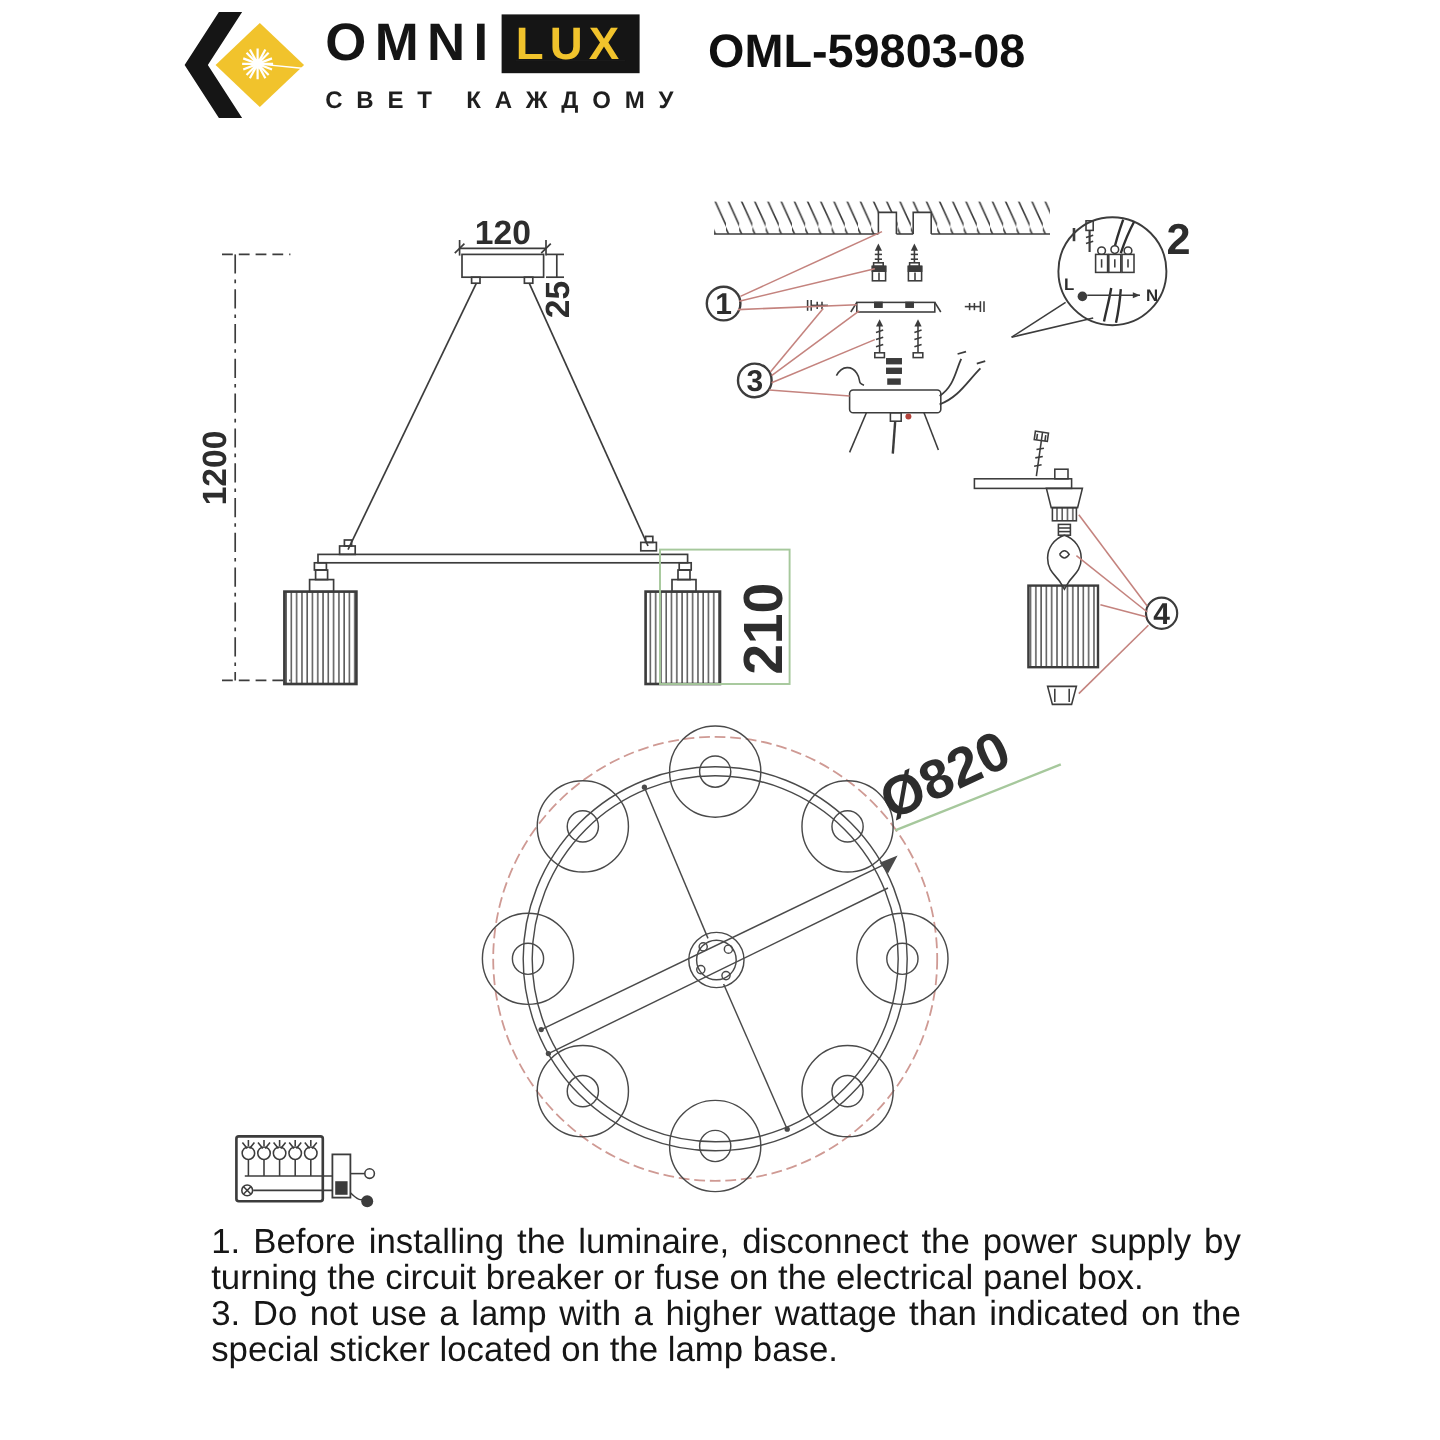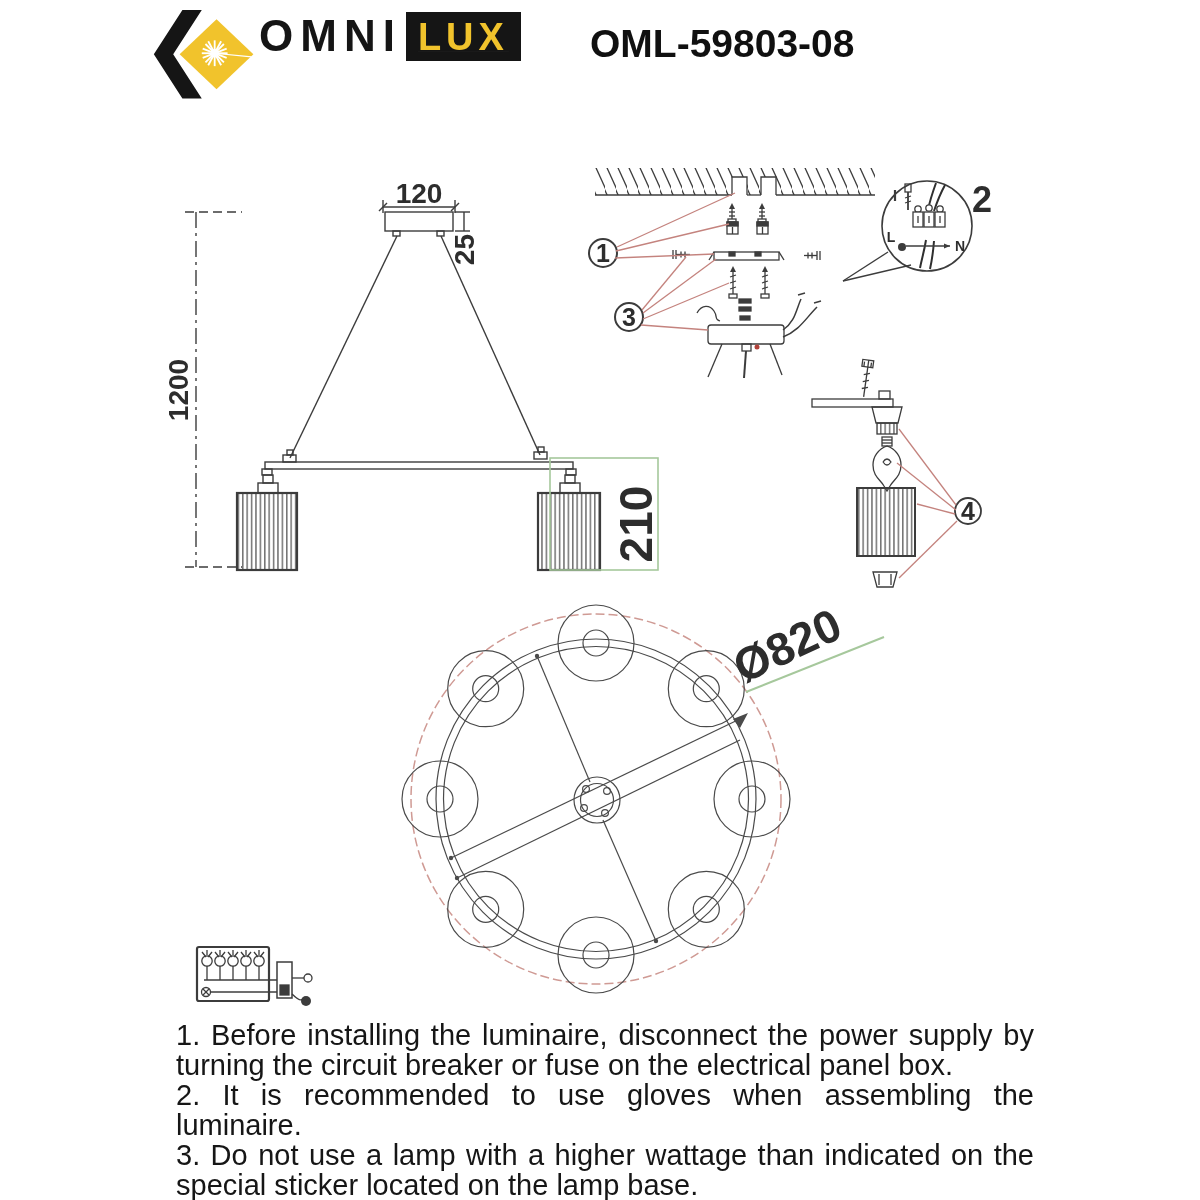--- a/index.html
+++ b/index.html
@@ -1,21 +1,21 @@
 <!DOCTYPE html>
 <html><head>
 <meta charset="utf-8">
 <style>
   html,body{margin:0;padding:0;background:#ffffff;}
   .page{position:relative;width:1200px;height:1200px;background:#fff;overflow:hidden;
         font-family:"Liberation Sans",sans-serif;color:#1a1a1a;}
   
   .brand{position:absolute;left:152px;top:8px;display:flex;align-items:flex-start;}
   .logo-mark{width:106px;height:96px;flex:0 0 auto;}
-  .logo-text{margin-left:1px;}
+  .logo-text{margin-left:13px;}
   .logo-row{display:flex;align-items:center;height:56px;}
   .omni{font-size:44px;font-weight:bold;letter-spacing:7px;color:#151515;line-height:1;}
   .lux-box{background:#151515;margin-left:4px;padding:6px 12px 5px 12px;text-decoration:underline;}
   .lux{font-size:38px;font-weight:bold;letter-spacing:5px;color:#F1C32C;line-height:1;}
   .tagline{font-size:20px;letter-spacing:11.5px;color:#1f1f1f;margin-top:9px;font-weight:600;}
   .model{position:absolute;left:590px;top:22px;font-size:39px;font-weight:bold;color:#101010;}
   
   .drawings{position:absolute;left:0;top:0;width:1200px;height:1200px;}
   .drawings text{font-family:"Liberation Sans",sans-serif;fill:#2d2d2d;}
   .dim{font-size:28px;font-weight:bold;}
@@ -50,20 +50,21 @@
       </g>
       <circle cx="68" cy="47" r="4.5" fill="#ffffff"></circle>
     </svg>
     <div class="logo-text">
       <div class="logo-row">
         <span class="omni">OMNI</span>
         <span class="lux-box">
           <span class="lux">LUX</span>
         </span>
       </div>
+      <div class="tagline">СВЕТ КАЖДОМУ</div>
     </div>
   </header>
 
   <div class="model">OML-59803-08</div>
 
   <svg class="drawings" viewBox="0 0 1200 1200">
     <defs>
       <pattern id="hatch" width="11" height="27" patternUnits="userSpaceOnUse">
         <line x1="-2" y1="-3" x2="13" y2="30" stroke="#3c3c3c" stroke-width="1.3"></line>
       </pattern>
@@ -422,17 +423,16 @@
       </g>
       <line x1="292" y1="978" x2="304" y2="978"></line>
       <circle cx="308" cy="978" r="4"></circle>
       <path d="M292,994 q8,8 11,5"></path>
       <circle cx="306" cy="1001" r="5" fill="#3c3c3c" stroke="none"></circle>
     </g>
   </svg>
 
   <section class="instructions">
     <p>1. Before installing the luminaire, disconnect the power supply by turning the circuit breaker or fuse on the electrical panel box.</p>
-    <p>2. It is recommended to use gloves when assembling the luminaire.</p>
     <p>3. Do not use a lamp with a higher wattage than indicated on the special sticker located on the lamp base.</p>
   </section>
 
 </div>
 
 </body></html>

